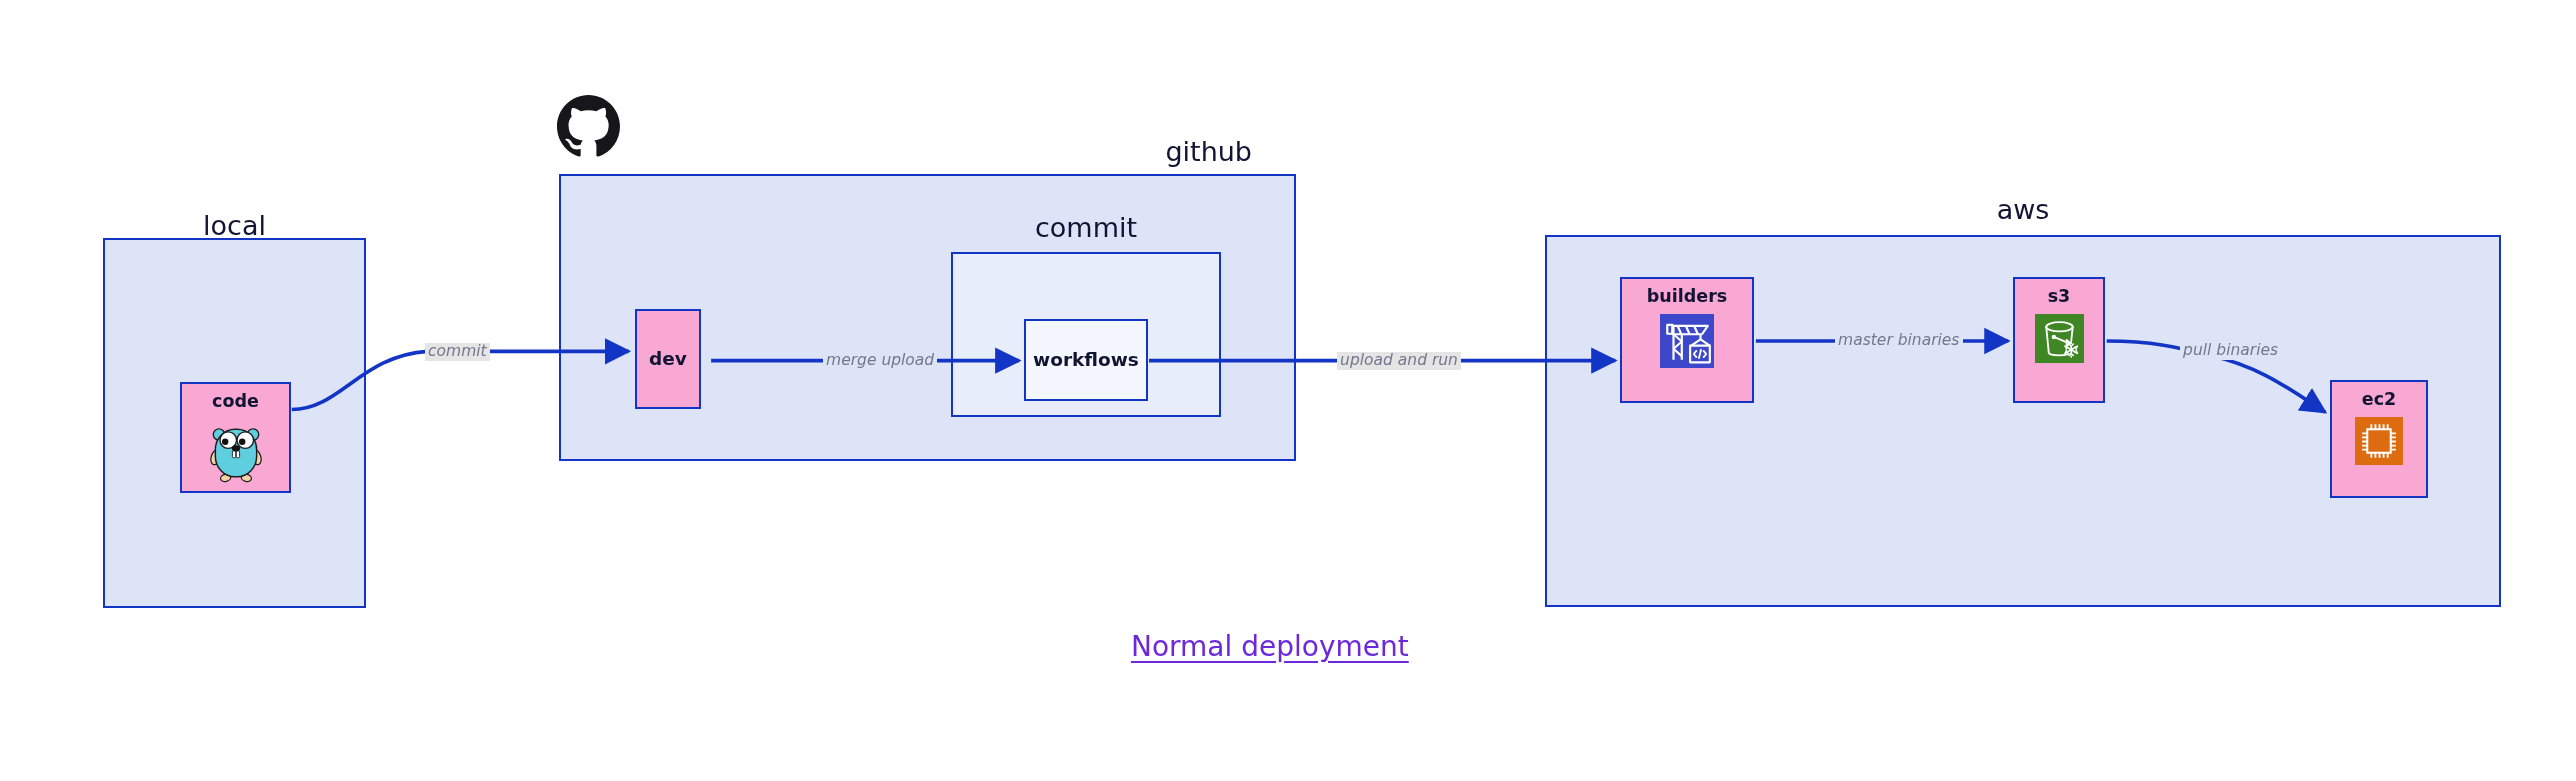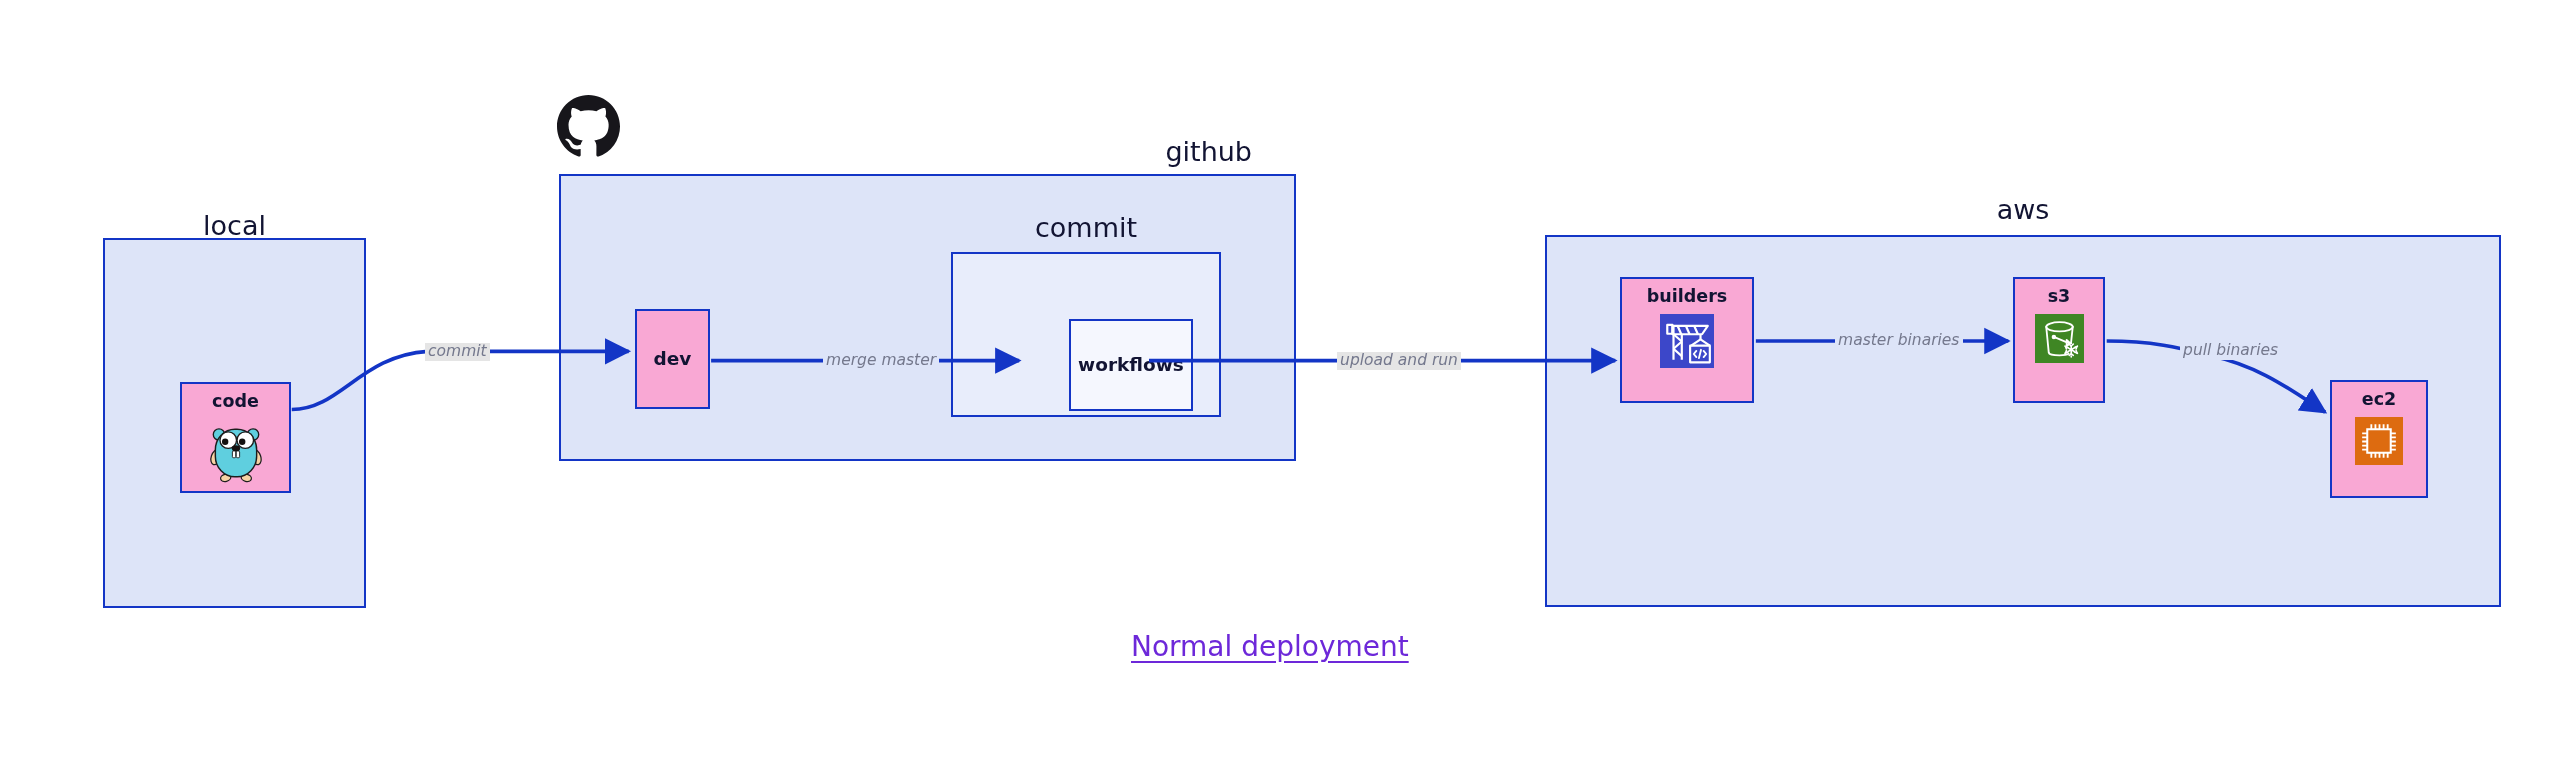--- a/index.html
+++ b/index.html
@@ -159,28 +159,28 @@
   </div>
 
   <span class="octocat" style="left:557px; top:95px;">
     <svg width="63" height="63" viewBox="0 0 16 16" xmlns="http://www.w3.org/2000/svg">
       <path fill="#17161b" fill-rule="evenodd" d="M8 0C3.58 0 0 3.58 0 8c0 3.54 2.29 6.53 5.47 7.59.4.07.55-.17.55-.38 0-.19-.01-.82-.01-1.49-2.01.37-2.53-.49-2.69-.94-.09-.23-.48-.94-.82-1.13-.28-.15-.68-.52-.01-.53.63-.01 1.08.58 1.23.82.72 1.21 1.87.87 2.33.66.07-.52.28-.87.51-1.07-1.78-.2-3.64-.89-3.64-3.95 0-.87.31-1.59.82-2.15-.08-.2-.36-1.02.08-2.12 0 0 .67-.21 2.2.82.64-.18 1.32-.27 2-.27s1.36.09 2 .27c1.53-1.04 2.2-.82 2.2-.82.44 1.1.16 1.92.08 2.12.51.56.82 1.27.82 2.15 0 3.07-1.87 3.75-3.65 3.95.29.25.54.73.54 1.48 0 1.07-.01 1.93-.01 2.2 0 .21.15.46.55.38A8.012 8.012 0 0 0 16 8c0-4.42-3.58-8-8-8z"></path>
     </svg>
   </span>
   <div class="cluster-label" style="left:559px; top:138px; width:693px; text-align:right;">github</div>
   <div class="cluster" style="left:559px; top:174px; width:737px; height:287px;"></div>
 
-  <div class="node plain" style="left:635px; top:309px; width:75px; height:100px;">
+  <div class="node plain" style="left:635px; top:309px; width:66px; height:100px;">
     <div class="node-label">dev</div>
   </div>
 
   <div class="cluster-label" style="left:951px; top:214px; width:270px; text-align:center;">commit</div>
   <div class="cluster level2" style="left:951px; top:252px; width:270px; height:165px;"></div>
 
-  <div class="node plain" style="left:1024px; top:319px; width:124px; height:92px; background:#f5f7fe;margin-left:45px;">
+  <div class="node plain" style="left:1024px; top:319px; width:124px; height:82px; background:#f5f7fe;">
     <div class="node-label">workflows</div>
   </div>
 
   <div class="cluster-label" style="left:1545px; top:196px; width:956px; text-align:center;">aws</div>
   <div class="cluster" style="left:1545px; top:235px; width:956px; height:372px;"></div>
 
   <div class="node withicon" style="left:1620px; top:277px; width:134px; height:126px;">
     <div class="node-label">builders</div>
     <span class="node-icon">
       <svg width="54" height="54" viewBox="0 0 104 104" xmlns="http://www.w3.org/2000/svg">
@@ -271,21 +271,21 @@
 
     <path d="M 2230 700 L 3135 700" fill="none" stroke="#1335c6" stroke-width="7" marker-end="url(#arrow)"></path>
 
     <path d="M 3408 662 L 3898 662" fill="none" stroke="#1335c6" stroke-width="7" marker-end="url(#arrow)"></path>
 
     <path d="M 4089 662 C 4180 662 4230 675 4290 690 C 4390 712 4450 760 4513 800" fill="none" stroke="#1335c6" stroke-width="7" marker-end="url(#arrow)"></path>
   </svg>
 
   <div class="edge-label" style="left:425px; top:343px;">commit</div>
 
-  <div class="edge-label on-cluster" style="left:823px; top:352px;">merge master</div>
+  <div class="edge-label on-cluster" style="left:823px; top:352px;">merge upload</div>
 
   <div class="edge-label" style="left:1337px; top:352px;">upload and run</div>
 
   <div class="edge-label on-cluster" style="left:1835px; top:332px;">master binaries</div>
 
   <div class="edge-label on-cluster" style="left:2180px; top:342px;">pull binaries</div>
 
   <div id="diagram-title" style="left:1131px; top:633px;">Normal deployment</div>
 
 </div>

